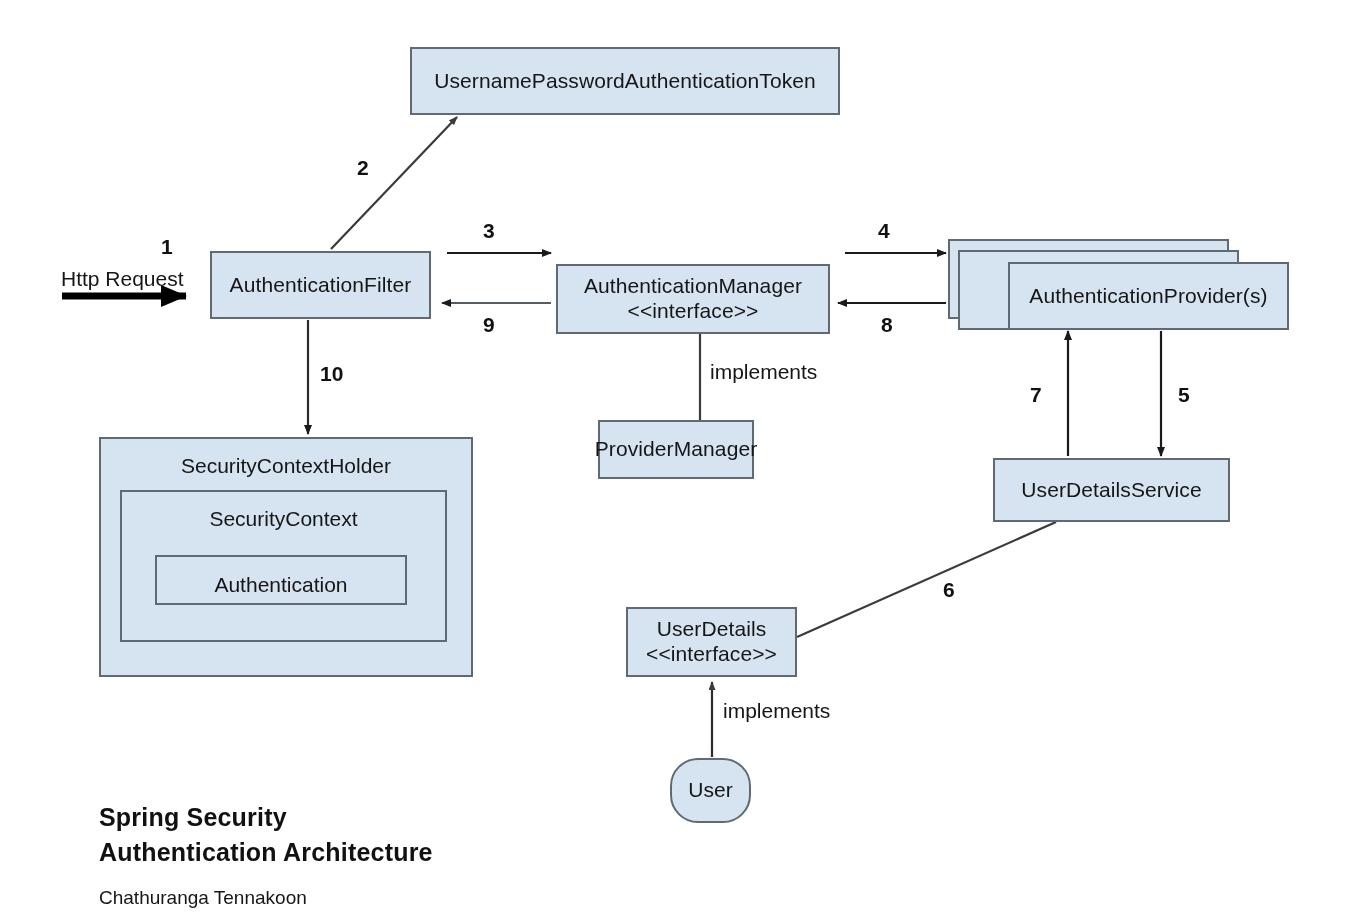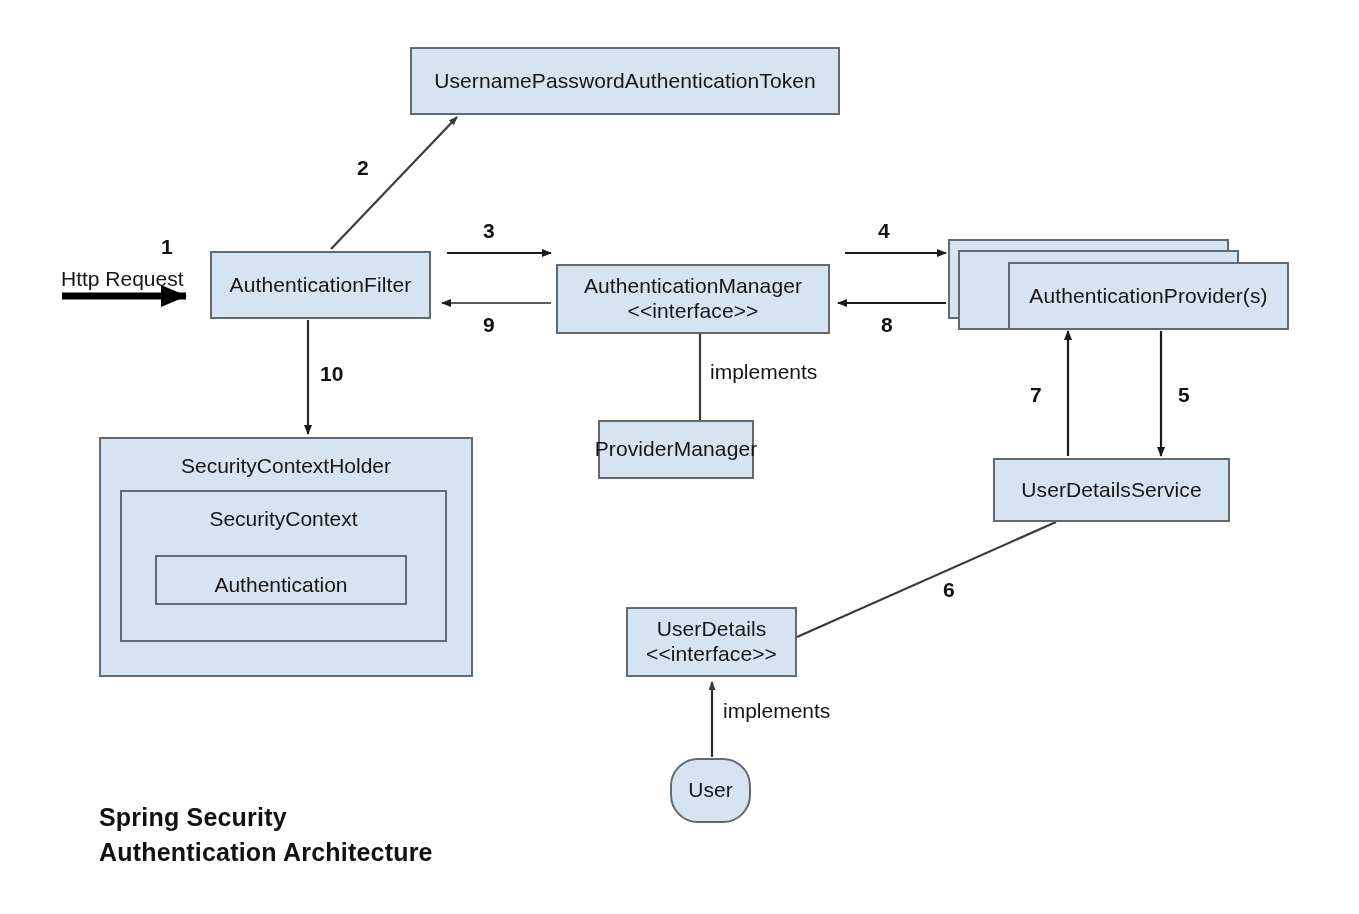--- a/index.html
+++ b/index.html
@@ -200,15 +200,16 @@
   <div class="step" style="left:1178px; top:383px;">5</div>
   <div class="step" style="left:943px; top:578px;">6</div>
   <div class="step" style="left:1030px; top:383px;">7</div>
   <div class="step" style="left:881px; top:313px;">8</div>
   <div class="step" style="left:483px; top:313px;">9</div>
   <div class="step" style="left:320px; top:362px;">10</div>
 
   <div id="title-block">
     <div class="title-line">Spring Security</div>
     <div class="title-line">Authentication Architecture</div>
+    <div class="author">Chathuranga Tennakoon</div>
   </div>
 
 </div>
 
 </body></html>

